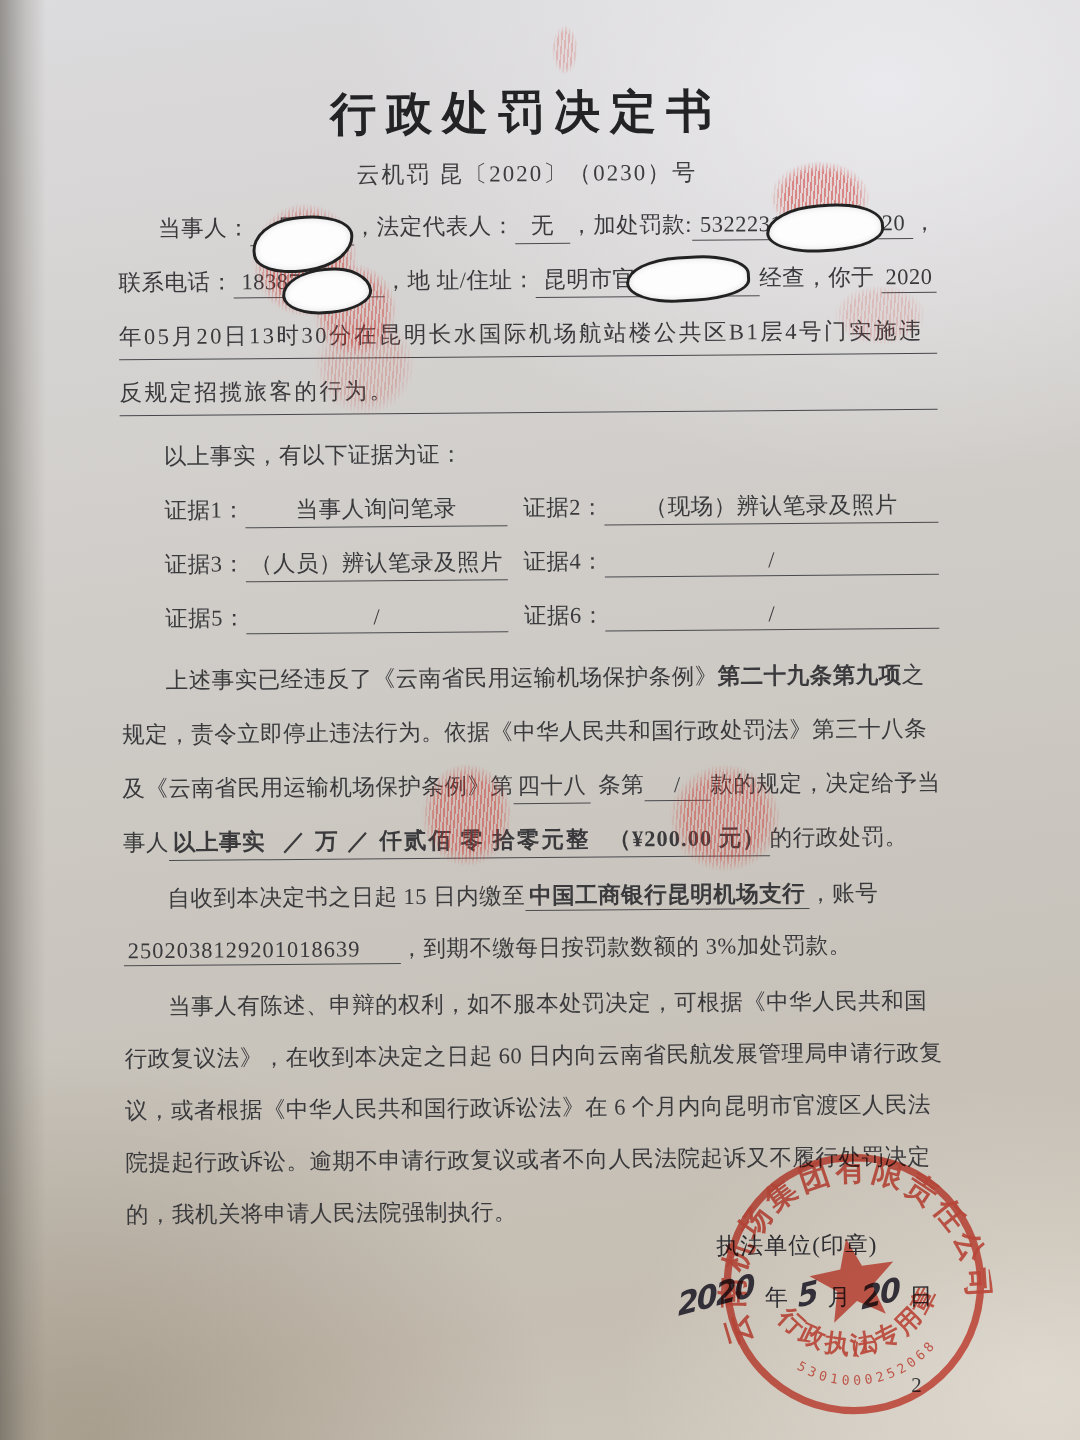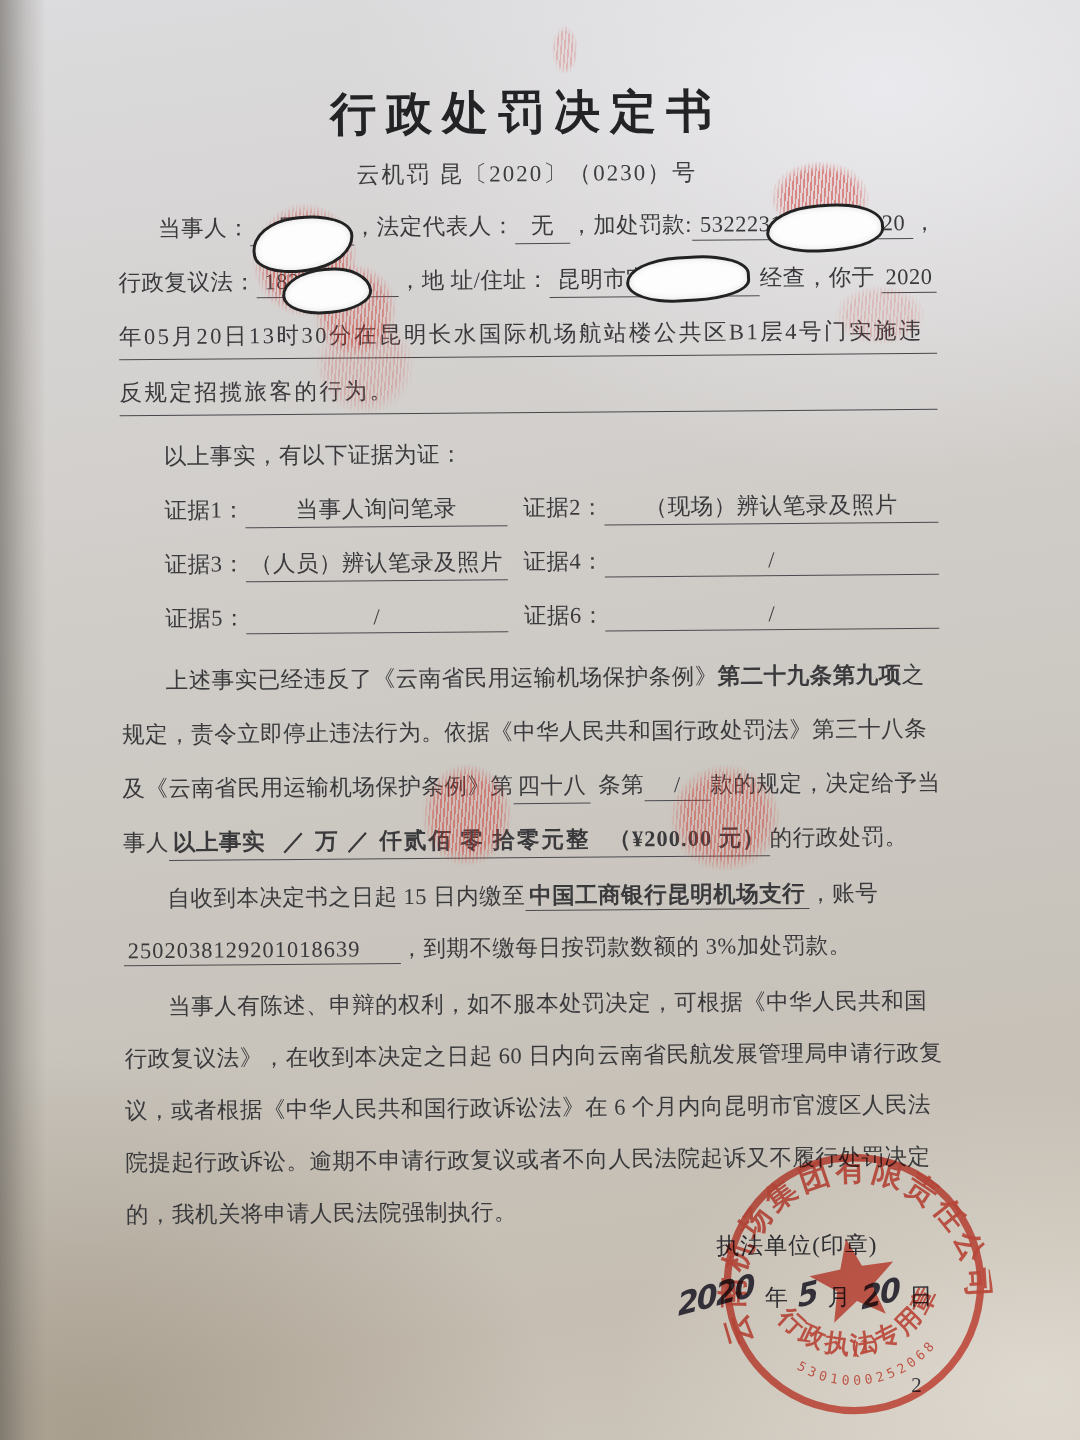--- a/index.html
+++ b/index.html
@@ -84,21 +84,21 @@
     <span>，</span>
     <span>加处罚款:</span>
     <span class="blank-sb" style="width:222px;">
       <span>5322231</span>
       <span>20</span>
     </span>
     <span>，</span>
   </div>
 
   <div class="line flexrow" style="top:264px;">
-    <span>行政复议法：</span>
+    <span>联系电话：</span>
     <span class="blank-sb" style="width:148px;justify-content:flex-start;">
       <span>18387</span>
     </span>
     <span>，</span>
     <span>地 址/住址：</span>
     <span class="blank-sb" style="width:228px;justify-content:flex-start;">
       <span>昆明市官渡</span>
     </span>
     <span>经查，你于</span>
     <span class="sp" style="width:8px;"></span>

